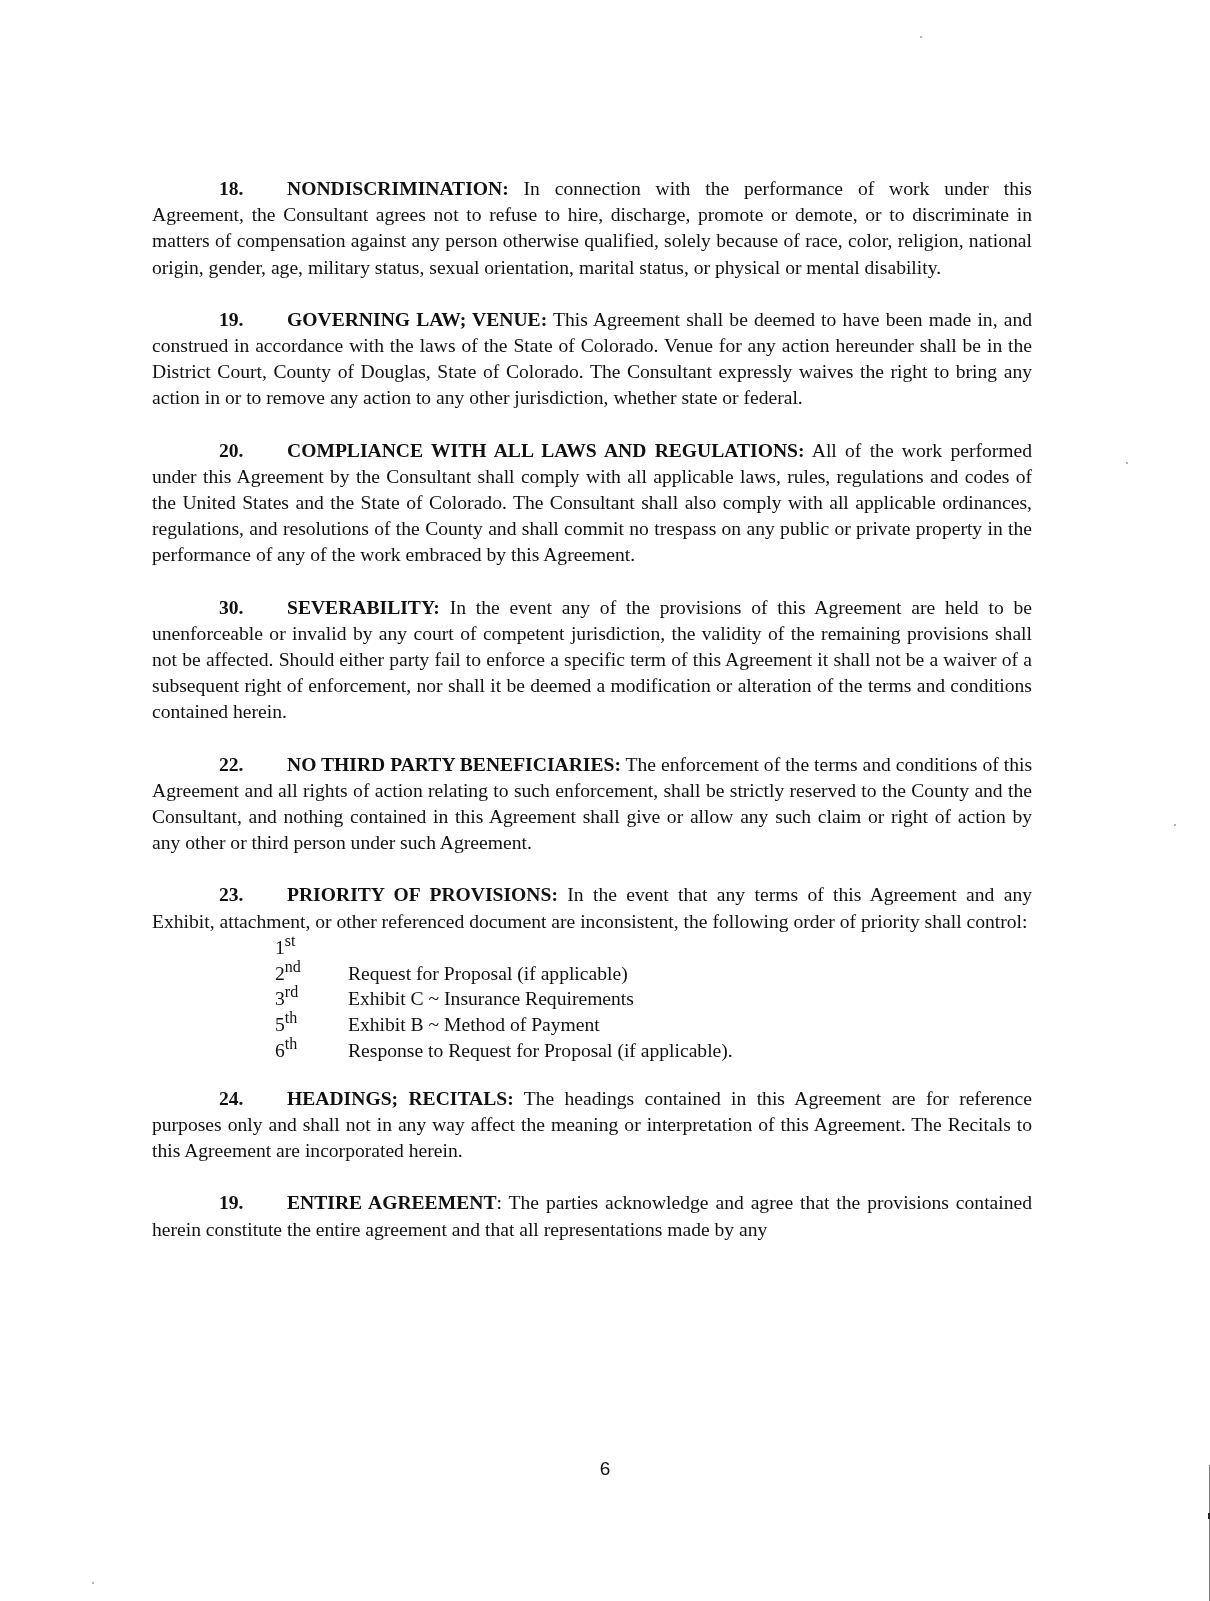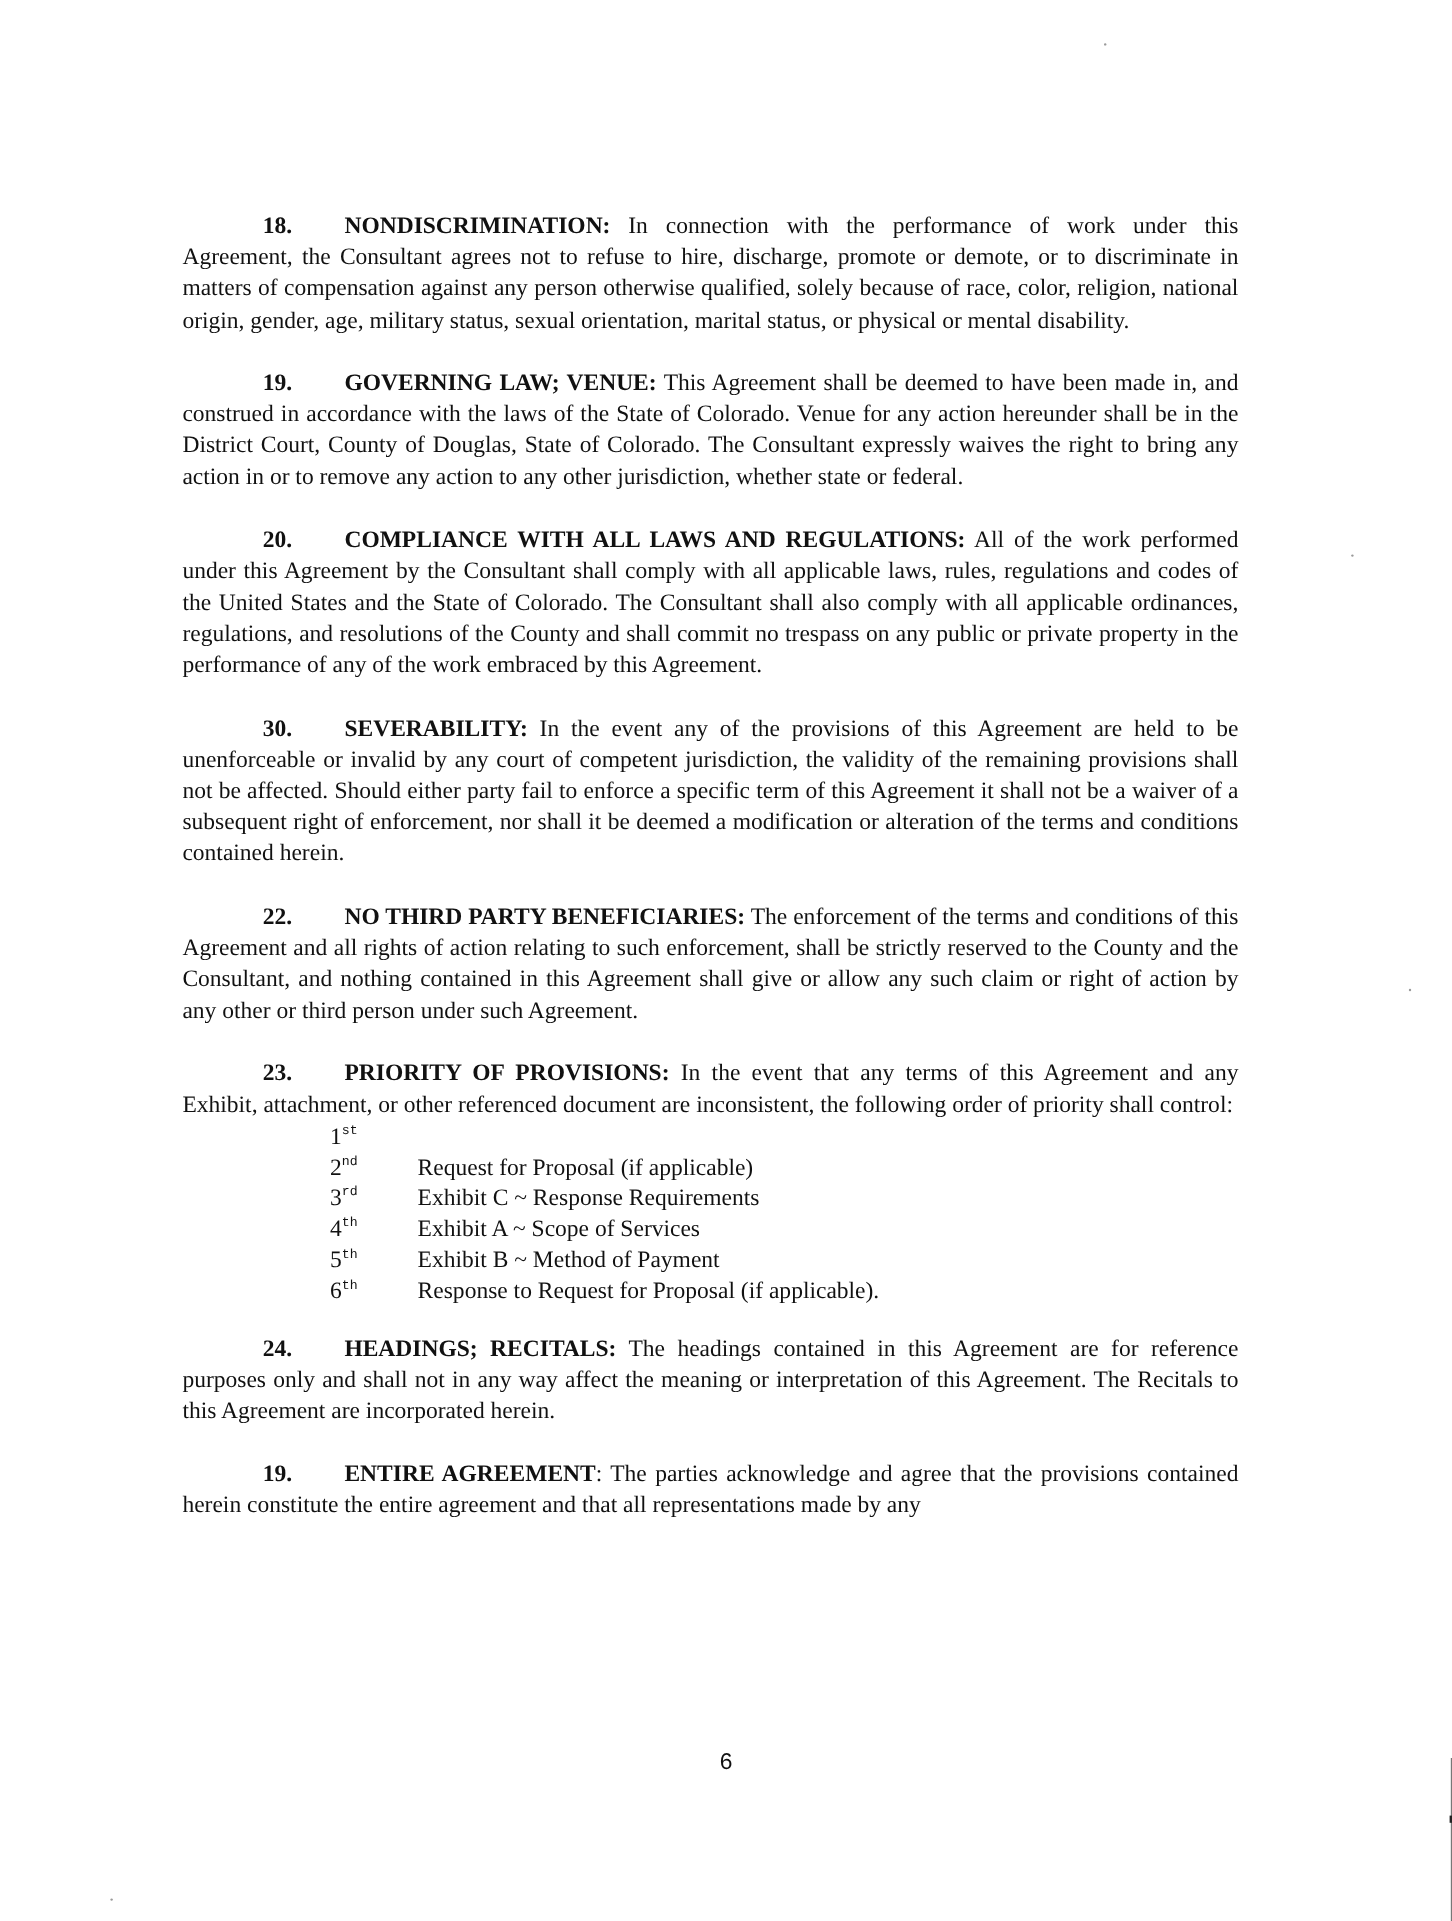--- a/index.html
+++ b/index.html
@@ -51,24 +51,23 @@
     }
     .priority-list li {
       display: flex;
       line-height: 25.8px;
     }
     .priority-list .ord {
       width: 73px;
       display: inline-block;
     }
     .priority-list .ord sup {
-      font-size: 11px;
+      font-size: 16px;
       vertical-align: 8px;
       line-height: 0;
-      font-family: Liberation Mono, monospace;
     }
     .sec23 { margin-bottom: 22px; }
     .sec23 .list-wrap { margin-top: 0px; margin-bottom: 0; }
     .page-number {
       position: absolute;
       top: 1458px;
       left: 0;
       width: 1210px;
       text-align: center;
       font-family: "Liberation Sans", "DejaVu Sans", sans-serif;
@@ -137,25 +136,21 @@
         <ul class="priority-list">
           <li>
             <span class="ord"><span>1</span><sup>st</sup></span>
           </li>
           <li>
             <span class="ord"><span>2</span><sup>nd</sup></span>
             <span>Request for Proposal (if applicable)</span>
           </li>
           <li>
             <span class="ord"><span>3</span><sup>rd</sup></span>
-            <span>Exhibit C ~ Response Requirements</span>
-          </li>
-          <li>
-            <span class="ord"><span>4</span><sup>th</sup></span>
-            <span>Exhibit A ~ Scope of Services</span>
+            <span>Exhibit C ~ Insurance Requirements</span>
           </li>
           <li>
             <span class="ord"><span>5</span><sup>th</sup></span>
             <span>Exhibit B ~ Method of Payment</span>
           </li>
           <li>
             <span class="ord"><span>6</span><sup>th</sup></span>
             <span>Response to Request for Proposal (if applicable).</span>
           </li>
         </ul>

